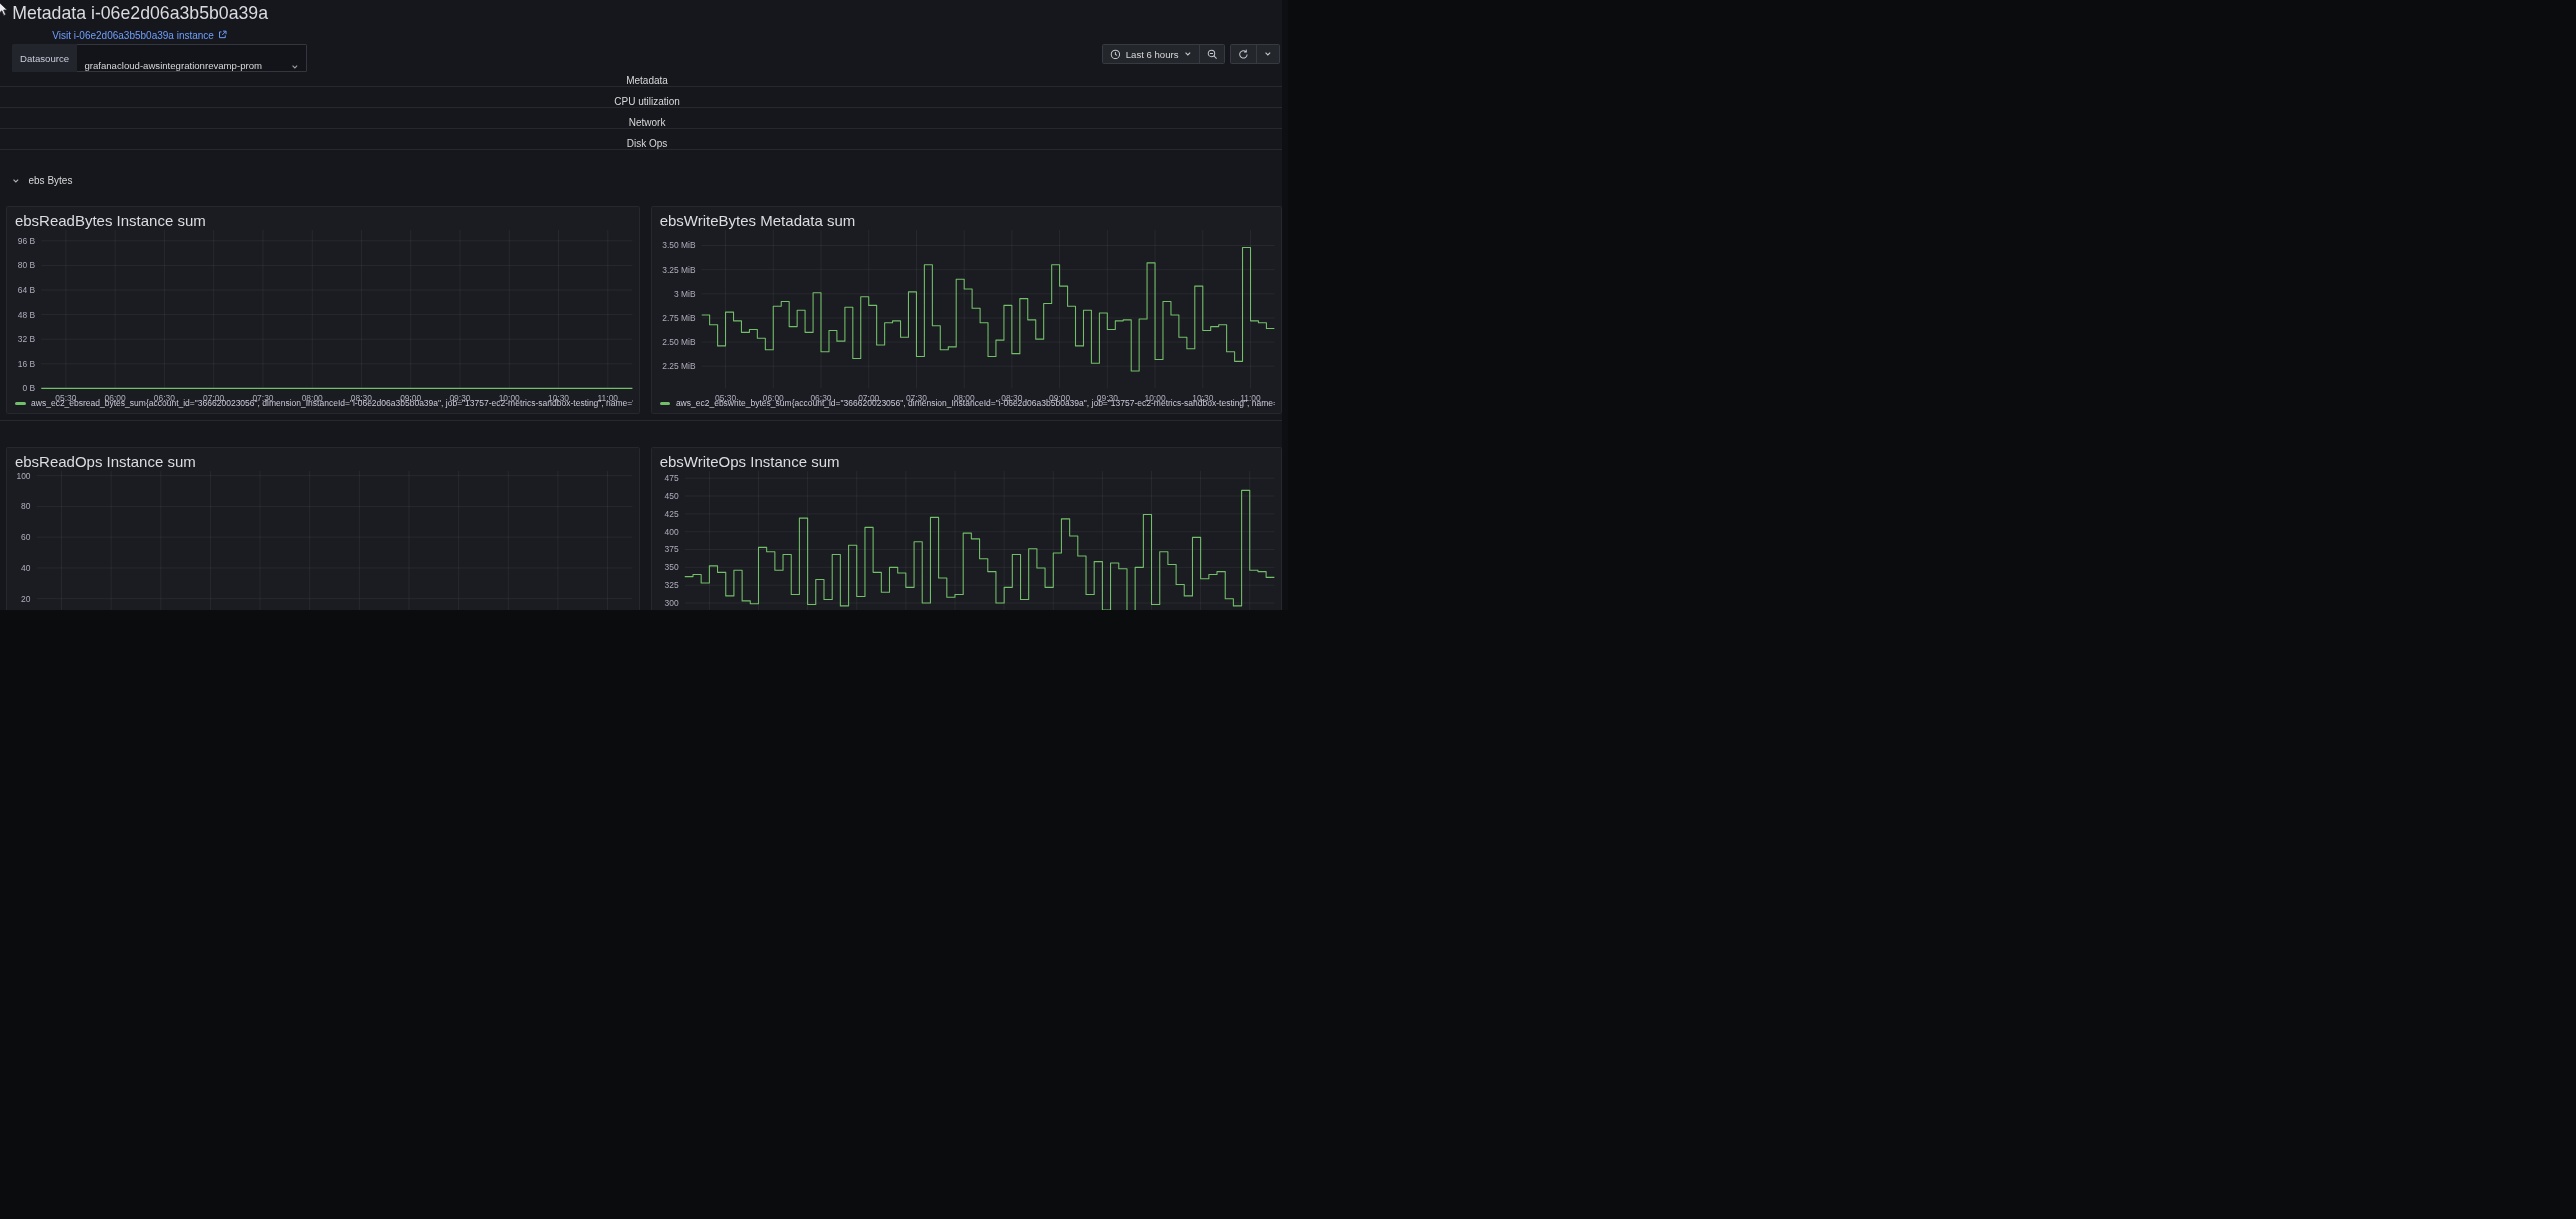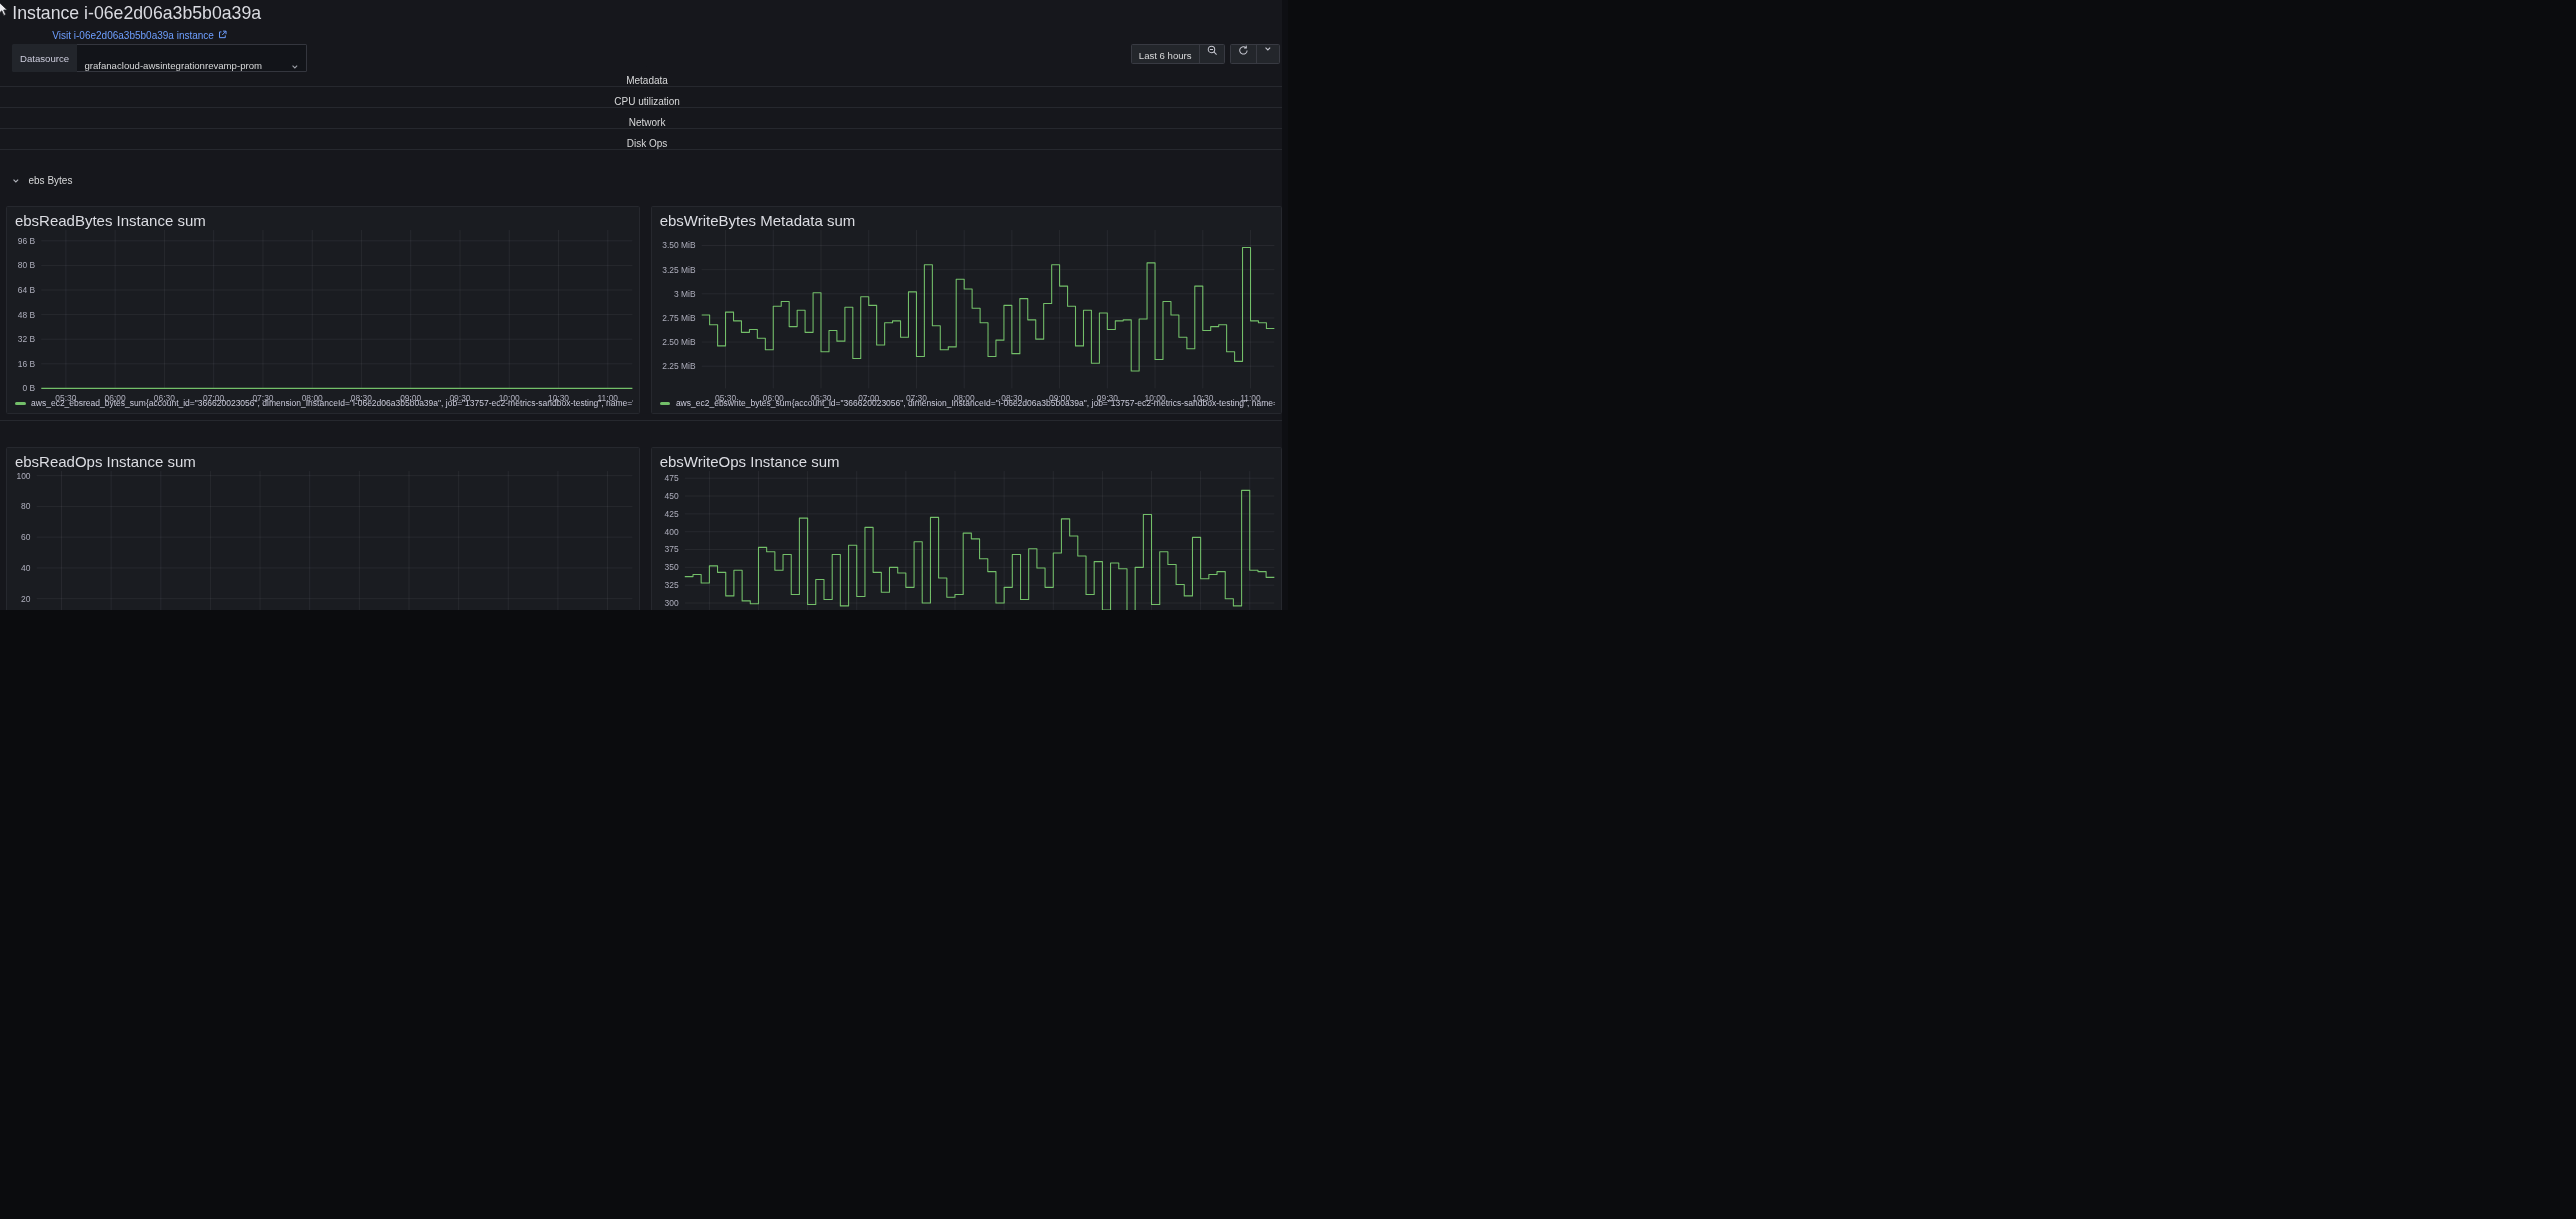--- a/index.html
+++ b/index.html
@@ -9,21 +9,21 @@
   .page-title{position:absolute;left:12.3px;top:3.1px;font-size:17.7px;font-weight:500;color:#dadbe1;}
   .visit-link{position:absolute;left:12.3px;top:30px;font-size:10px;color:#6e9fff;display:flex;gap:3.8px;cursor:pointer;margin-left:40px;}
   .visit-link svg{stroke:#6e9fff;}
   
   .ds-group{position:absolute;left:12.3px;top:44px;height:28px;display:flex;align-items:stretch;font-size:9.6px;}
   .ds-label{background:#22252b;border-radius:1.5px 0 0 1.5px;display:flex;align-items:center;padding:0 7.7px;color:#ccccdc;}
   .ds-select{display:flex;align-items:flex-end;gap:29px;padding:0 7.7px;border:0.8px solid #34363e;border-left:none;
              border-radius:0 1.5px 1.5px 0;background:#121419;color:#d8d9da;cursor:pointer;}
   .tp{position:absolute;top:44px;right:8.5px;height:20px;display:flex;gap:4.6px;}
   .tp-group{display:flex;align-items:stretch;background:#23262b;border:0.8px solid #383a42;border-radius:1.5px;overflow:hidden;}
-  .tp-btn{display:flex;align-items:center;gap:5.4px;padding:0 7px;font-size:9.6px;font-weight:500;color:#d8d9da;cursor:pointer;flex-direction:column;}
+  .tp-btn{display:flex;align-items:center;gap:5.4px;padding:0 7px;font-size:9.6px;font-weight:500;color:#d8d9da;cursor:pointer;}
   .tp-sep{border-left:0.8px solid #383a42;}
   .tp svg{stroke:#c7c8d1;}
   
   .section-row{position:absolute;left:0;right:6.2px;height:21px;display:flex;align-items:center;gap:8.5px;
                padding-left:12.3px;box-sizing:border-box;font-size:10px;font-weight:500;color:#d8d9da;cursor:pointer;}
   .section-row.bordered{border-bottom:0.8px solid #26282e;flex-direction:column;}
   .section-row svg{stroke:#b0b2ba;}
   .divider{position:absolute;left:0;right:6.2px;height:0.8px;background:#26282e;}
   
   .panel{position:absolute;height:208px;background:#1a1c21;border:0.8px solid #26282e;border-radius:1.5px;box-sizing:border-box;}
@@ -43,21 +43,21 @@
 </style>
 </head>
 <body>
 
 <div class="screen">
 
   <svg class="cursor" width="11.5" height="16" viewBox="0 0 15 21">
     <polygon points="1,0 1,15 5,11.6 7.6,17.6 10,16.5 7.4,10.6 12,10.4" fill="#ececf0" stroke="#2a2a2e" stroke-width="1"></polygon>
   </svg>
 
-  <div class="page-title">Instance i-06e2d06a3b5b0a39a</div>
+  <div class="page-title">Metadata i-06e2d06a3b5b0a39a</div>
   <div class="visit-link">
     <span>Visit i-06e2d06a3b5b0a39a instance</span>
     <svg width="9.2" height="9.2" viewBox="0 0 12 12" fill="none" stroke-width="1.3">
       <path d="M4.5 2.5H2v7.5h7.5V7"></path>
         <path d="M6.5 1.5h4v4"></path>
         <path d="M10.2 1.8 5.6 6.4"></path>
     </svg>
   </div>
 
   <div class="ds-group">

